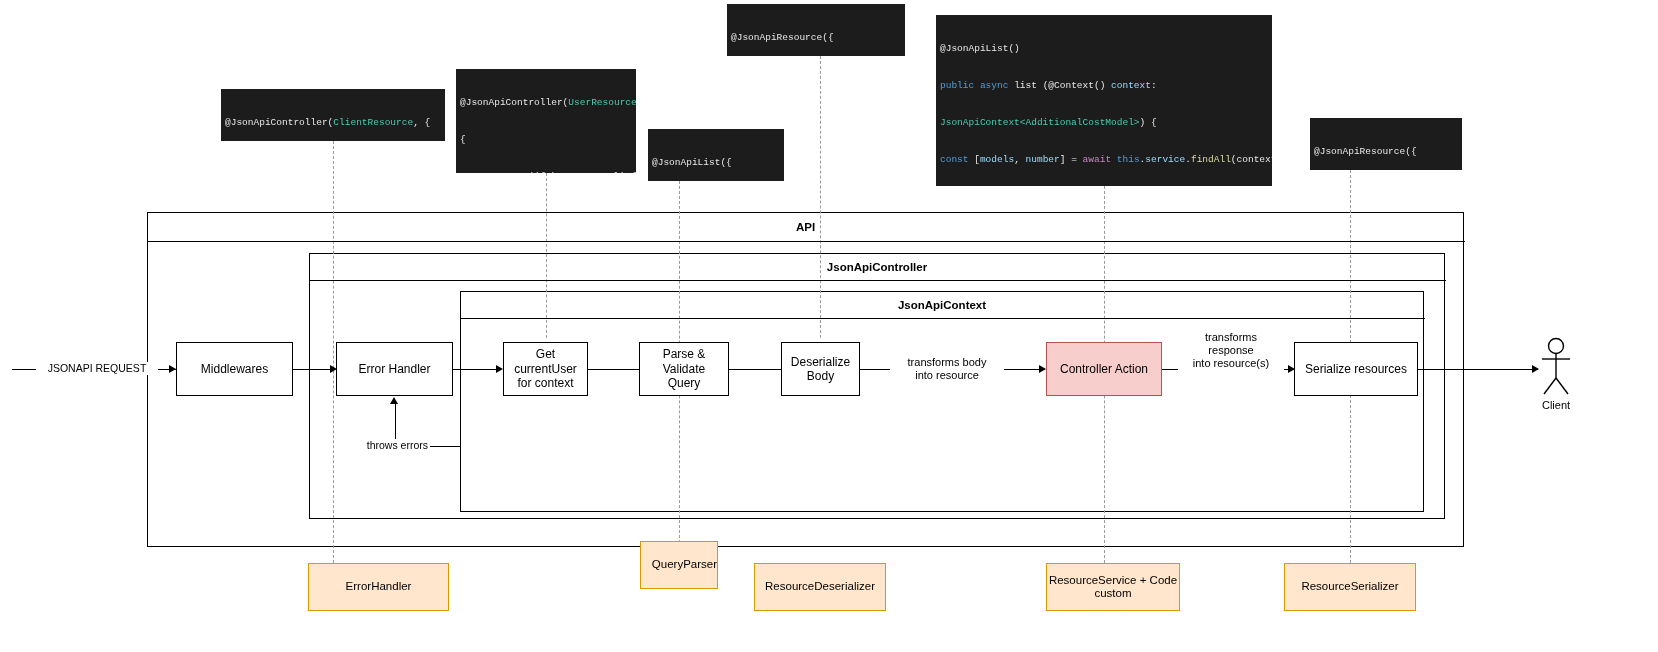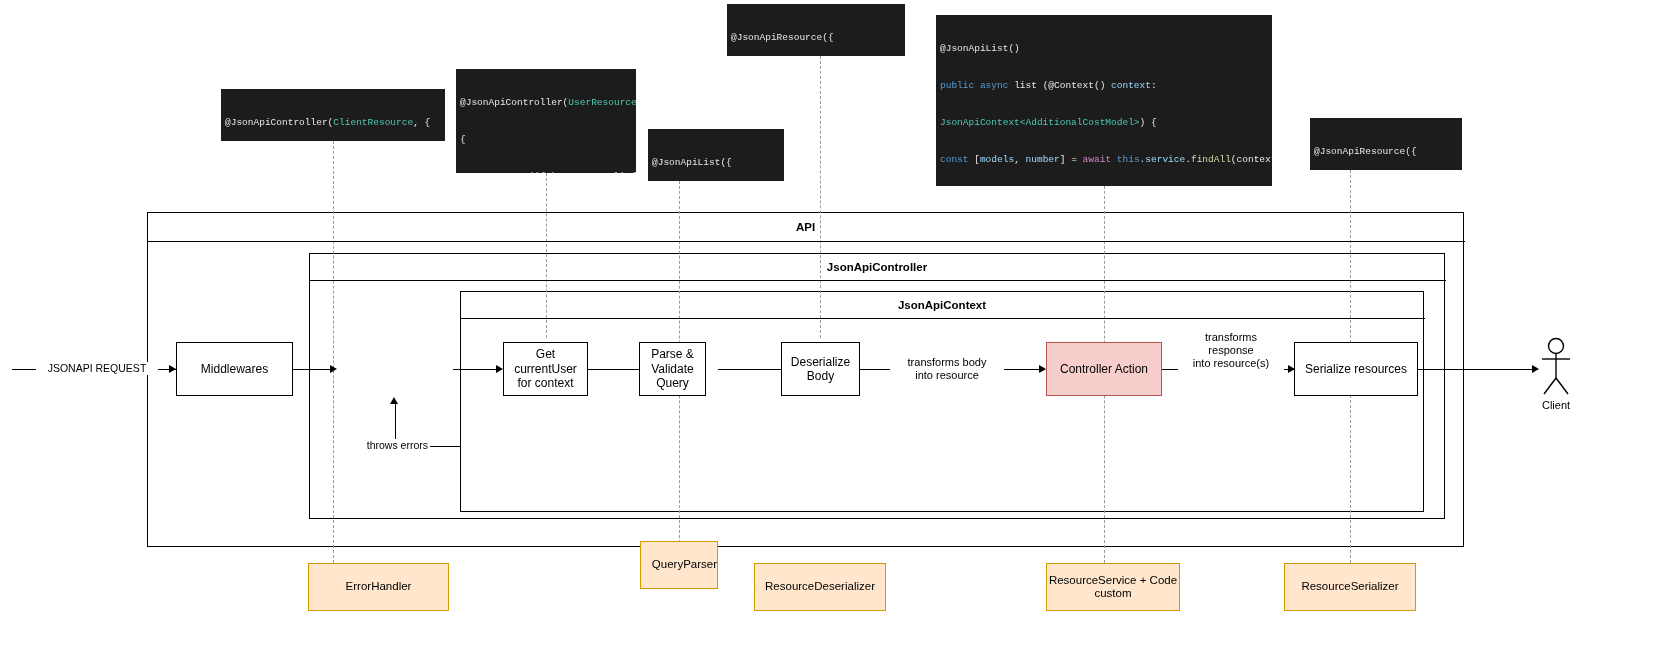--- a/index.html
+++ b/index.html
@@ -129,33 +129,36 @@
   <div class="elabel" style="left:36px;top:362px;width:118px;font-size:10.5px;">JSONAPI REQUEST</div>
   <div class="arrow" style="left:169px;top:365px;"></div>
 
   <div class="node" style="left:176px;top:342px;width:117px;height:54px;">
     <span>Middlewares</span>
   </div>
 
   <div class="hline" style="left:293px;top:369px;width:42px;"></div>
   <div class="arrow" style="left:330px;top:365px;"></div>
 
+  <div class="node" style="left:336px;top:342px;width:117px;height:54px;">
+    <span>Error Handler</span>
+  </div>
 
   <div class="hline" style="left:453px;top:369px;width:48px;"></div>
   <div class="arrow" style="left:496px;top:365px;"></div>
 
   <div class="node" style="left:503px;top:342px;width:85px;height:54px;white-space:pre-line;">
     <span>Get
 currentUser
 for context</span>
   </div>
 
   <div class="hline" style="left:588px;top:369px;width:51px;"></div>
 
-  <div class="node" style="left:639px;top:342px;width:67px;height:54px;white-space:pre-line;">
+  <div class="node" style="left:639px;top:342px;width:90px;height:54px;white-space:pre-line;">
     <span>Parse &amp;
 Validate
 Query</span>
   </div>
 
   <div class="hline" style="left:718px;top:369px;width:63px;"></div>
 
   <div class="node" style="left:781px;top:342px;width:79px;height:54px;white-space:pre-line;">
     <span>Deserialize
 Body</span>

